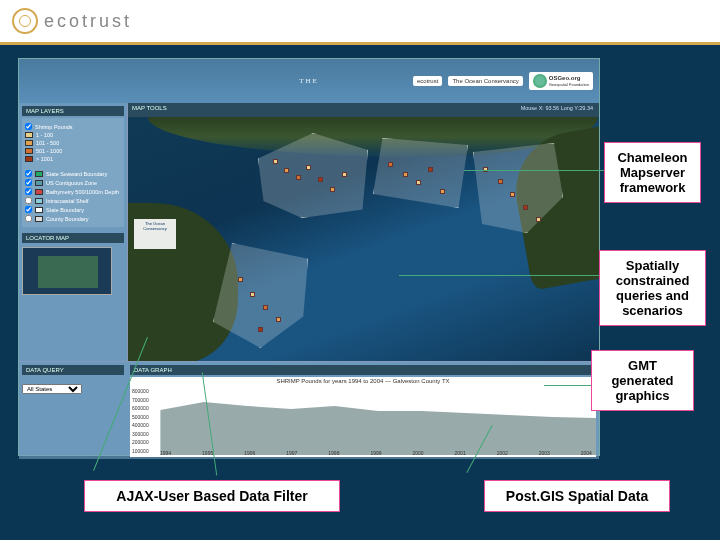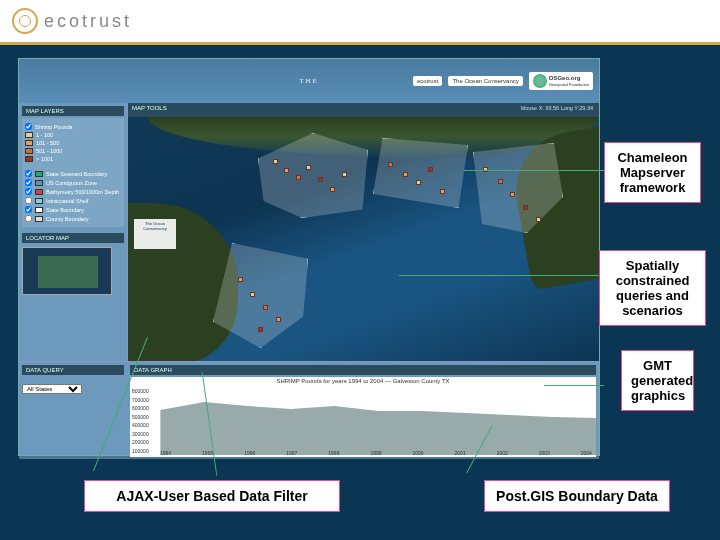--- a/index.html
+++ b/index.html
@@ -56,21 +56,21 @@
 .graph-panel { flex: 1; padding: 3px; }
 .graph-box { background: #fff; height: 80px; width: 100%; position: relative; }
 .graph-title { font-size: 6px; font-family: Arial; text-align: center; padding: 1px; color: #333; }
 .graph-svg { width: 100%; height: 70px; display: block; }
 .y-lbls { position: absolute; left: 2px; top: 10px; font-size: 5px; font-family: Arial; color: #333; line-height: 8.5px; }
 .x-lbls { position: absolute; bottom: 1px; left: 30px; right: 4px; display: flex; justify-content: space-between; font-size: 5px; font-family: Arial; color: #333; }
 
 .callout { position: absolute; background: #fff; border: 1px solid #ec4899; padding: 7px 9px; font-family: Arial; font-size: 13px; font-weight: bold; text-align: center; color: #000; }
 .callout.c1 { right: 19px; top: 142px; width: 97px; }
 .callout.c2 { right: 14px; top: 234px; width: 107px; margin-top: 16px; }
-.callout.c3 { right: 26px; top: 350px; width: 73px; }
+.callout.c3 { right: 26px; top: 350px; width: 103px; }
 .callout.c4 { left: 84px; bottom: 28px; width: 256px; font-size: 14px; }
 .callout.c5 { right: 50px; bottom: 28px; width: 186px; font-size: 14px; }
 .leader { position: absolute; background: #4a7; }
 .ld1 { right: 116px; top: 170px; width: 140px; height: 1px; }
 .ld2 { right: 121px; top: 275px; width: 200px; height: 1px; }
 .ld3 { right: 116px; top: 385px; width: 60px; height: 1px; }
 .ld4 { left: 209px; bottom: 64px; width: 1px; height: 104px; transform: rotate(-8deg); }
 .ld4b { left: 120px; bottom: 64px; width: 1px; height: 144px; transform: rotate(22deg); }
 .ld5 { right: 240px; bottom: 64px; width: 1px; height: 54px; transform: rotate(28deg); }
 </style>
@@ -256,13 +256,13 @@
 <div class="leader ld2"></div>
 <div class="leader ld3"></div>
 <div class="leader ld4"></div>
 <div class="leader ld4b"></div>
 <div class="leader ld5"></div>
 
 <div class="callout c1">Chameleon Mapserver framework</div>
 <div class="callout c2">Spatially constrained queries and scenarios</div>
 <div class="callout c3">GMT generated graphics</div>
 <div class="callout c4">AJAX-User Based Data Filter</div>
-<div class="callout c5">Post.GIS Boundary Data</div>
+<div class="callout c5">Post.GIS Spatial Data</div>
 
 </body></html>

